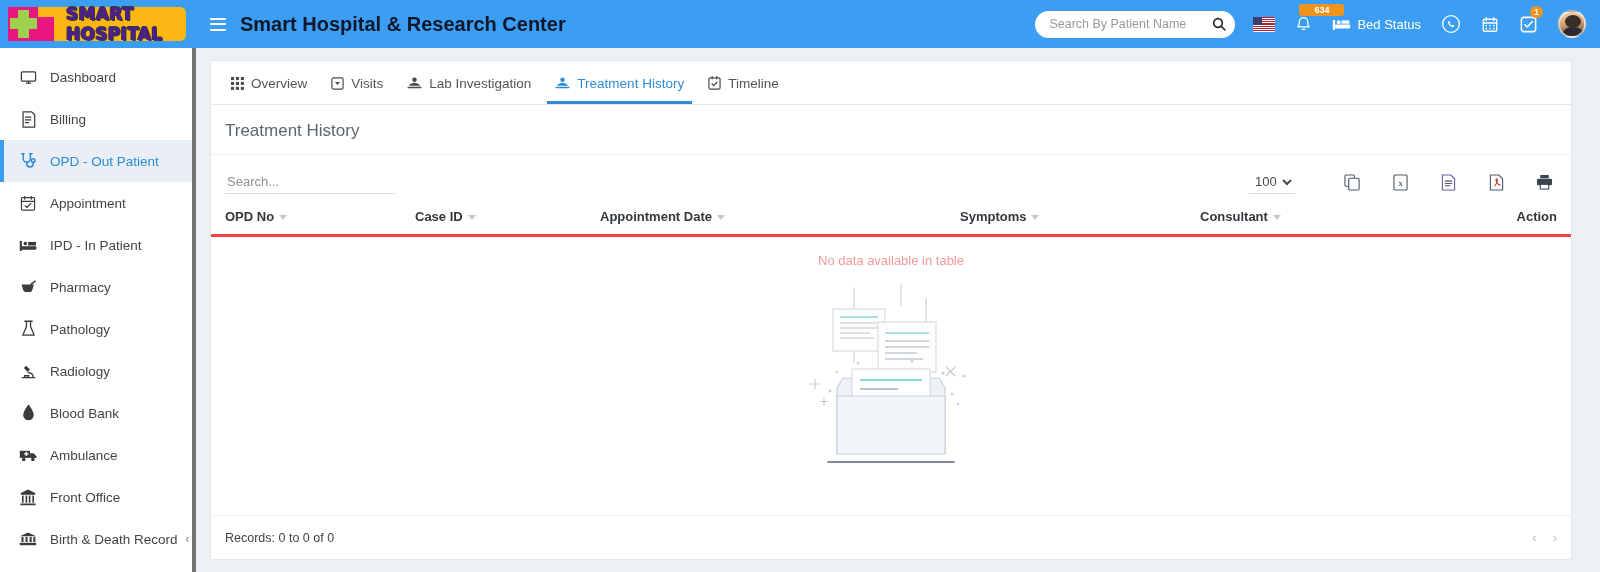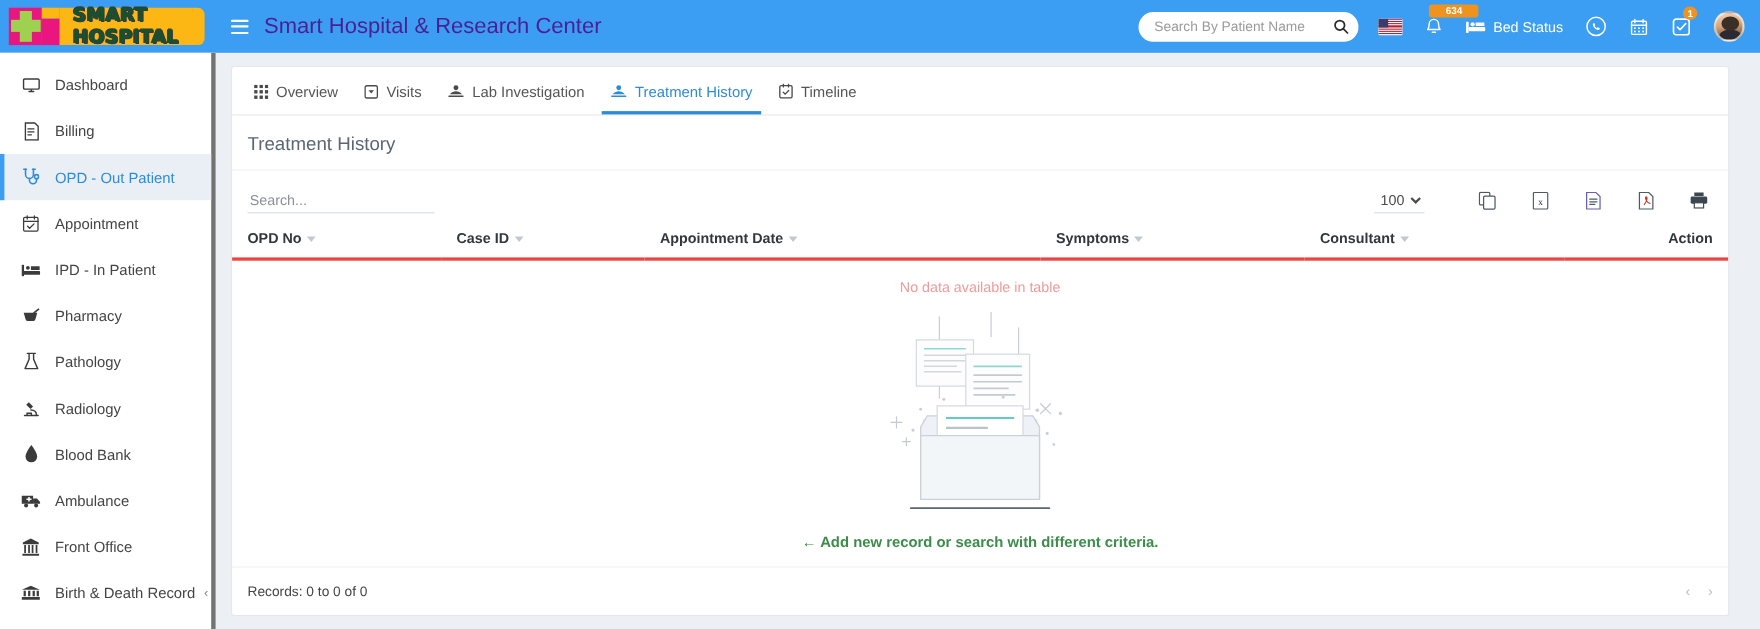--- a/index.html
+++ b/index.html
@@ -31,34 +31,34 @@
   .lm-b { position: absolute; left: 30px; top: 0; width: 16px; height: 10px; background: #fdb714; }
   .lm-c { position: absolute; left: 30px; top: 10px; width: 16px; height: 24px; background: #e9167f; }
   .lm-cross-v { position: absolute; left: 10px; top: 3px; width: 11px; height: 28px; background: #9ed14f; }
   .lm-cross-h { position: absolute; left: 2px; top: 11px; width: 27px; height: 11px; background: #9ed14f; }
   .logo-text-box {
     height: 34px; background: #fdb714; flex: 1;
     border-radius: 0 6px 6px 0;
     display: flex; align-items: center; padding-left: 12px;
   }
   .logo-text {
-    font-size: 17px; font-weight: 700; color: #14532d;
+    font-size: 17px; font-weight: 700; color: #4c1d95;
     letter-spacing: 0.3px; font-family: "DejaVu Sans", sans-serif;
     text-shadow: 1px 1px 0 #3a3a3a, -1px 0 0 #3a3a3a, 0 -1px 0 #3a3a3a, 1px 0 0 #3a3a3a;
   }
 
   .hamburger {
     width: 16px; height: 13px; margin-left: 14px; margin-right: 14px;
     display: flex; flex-direction: column; justify-content: space-between;
     cursor: pointer;
   }
   .hamburger span { display: block; height: 2px; background: #fff; border-radius: 1px; }
 
   .app-title {
-    font-size: 20px; font-weight: 400; color: #4c1d95; white-space: nowrap; text-align: right;
+    font-size: 20px; font-weight: 700; color: #0f172a; white-space: nowrap; text-align: right;
   }
 
   .topbar-right {
     margin-left: auto; display: flex; align-items: center; height: 48px;
     padding-right: 14px;
   }
   .searchbox {
     width: 200px; height: 27px; background: #fff; border-radius: 14px;
     display: flex; align-items: center; padding: 0 8px 0 14px; margin-right: 18px;
   }
@@ -630,21 +630,20 @@
             <circle cx="137" cy="97" r="1.6"></circle>
           <circle cx="24" cy="115" r="1.4"></circle>
             <circle cx="158" cy="100" r="1.6"></circle>
             <circle cx="146" cy="118" r="1.4"></circle>
           <circle cx="31" cy="96" r="1.3"></circle>
             <circle cx="152" cy="128" r="1.2"></circle>
         </g>
       </svg>
     </div>
 
-    <div class="hint">← Add new record or search with different criteria.</div>
 
     <div class="card-footer">
       <span>Records: 0 to 0 of 0</span>
       <div class="pager">
         <span>‹</span>
         <span>›</span>
       </div>
     </div>
 
   </div>

